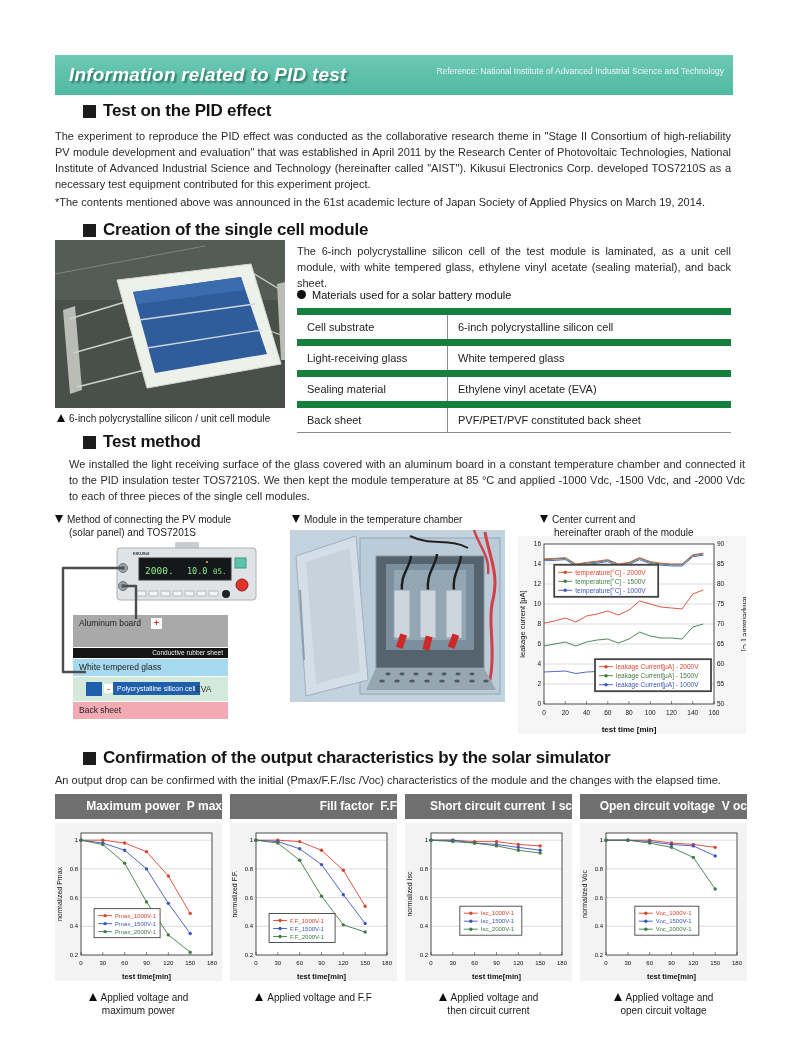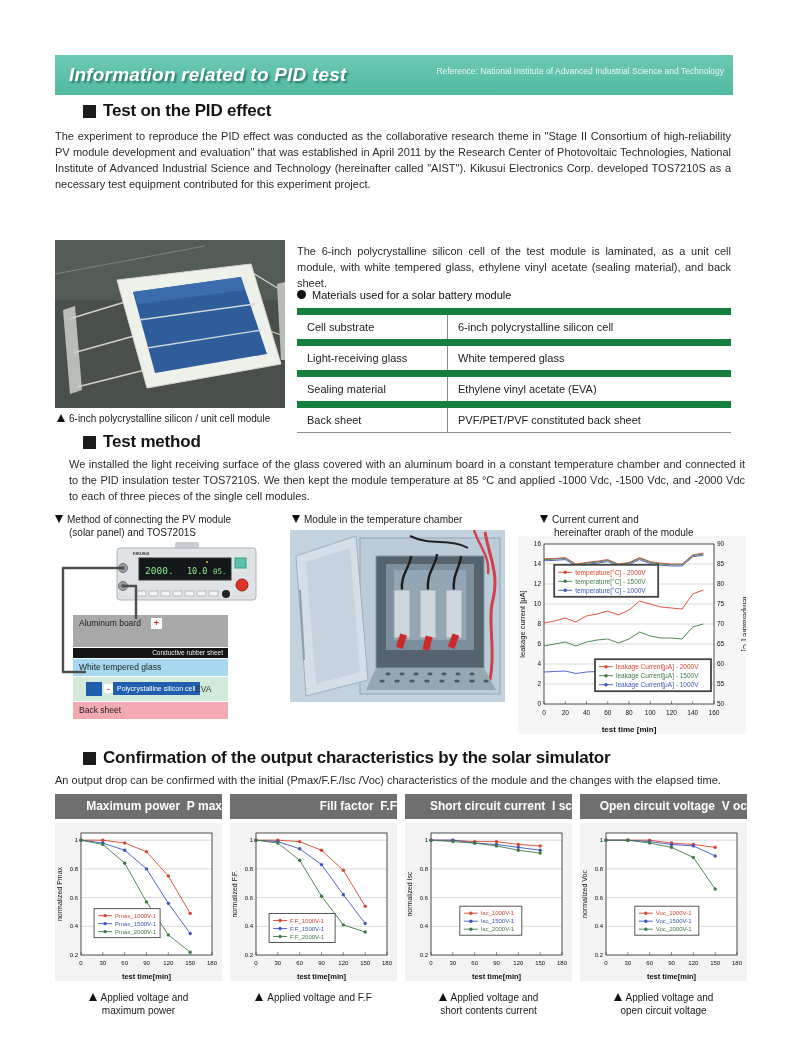--- a/index.html
+++ b/index.html
@@ -58,21 +58,26 @@
   <div class="abs banner">
     <div class="banner-title">Information related to PID test</div>
     <div class="banner-ref">Reference: National Institute of Advanced Industrial Science and Technology</div>
   </div>
 
   <div class="abs h2" style="left:55px;top:101px;">
     <span class="sq"></span>
     <span>Test on the PID effect</span>
   </div>
   <div class="abs body just" style="left:55px;top:128px;width:676px;">The experiment to reproduce the PID effect was conducted as the collaborative research theme in "Stage II Consortium of high-reliability PV module development and evaluation" that was established in April 2011 by the Research Center of Photovoltaic Technologies, National Institute of Advanced Industrial Science and Technology (hereinafter called "AIST"). Kikusui Electronics Corp. developed TOS7210S as a necessary test equipment contributed for this experiment project.</div>
-
+  <div class="abs body" style="left:55px;top:194px;width:676px;">*The contents mentioned above was announced in the 61st academic lecture of Japan Society of Applied Physics on March 19, 2014.</div>
+
+  <div class="abs h2" style="left:55px;top:220px;">
+    <span class="sq"></span>
+    <span>Creation of the single cell module</span>
+  </div>
 
   <div class="abs" style="left:55px;top:240px;width:230px;height:168px;">
     <svg width="230" height="168" viewBox="0 0 230 168">
       <rect x="0" y="0" width="230" height="168" fill="#49504b"></rect>
       <rect x="0" y="0" width="230" height="60" fill="#545c56"></rect>
       <line x1="0" y1="34" x2="150" y2="6" stroke="#8a8f88" stroke-width="0.8"></line>
       <polygon points="8,70 20,66 27,150 15,154" fill="#b9bdb6"></polygon>
       <line x1="70" y1="62" x2="14" y2="79" stroke="#cfd2cb" stroke-width="1.4"></line>
       <line x1="79" y1="96" x2="18" y2="113" stroke="#cfd2cb" stroke-width="1.4"></line>
       <line x1="90" y1="130" x2="22" y2="147" stroke="#cfd2cb" stroke-width="1.4"></line>
@@ -124,21 +129,21 @@
   <div class="abs body just" style="left:69px;top:456px;width:676px;">We installed the light receiving surface of the glass covered with an aluminum board in a constant temperature chamber and connected it to the PID insulation tester TOS7210S. We then kept the module temperature at 85 °C and applied -1000 Vdc, -1500 Vdc, and -2000 Vdc to each of three pieces of the single cell modules.</div>
 
   <div class="abs cap" style="left:55px;top:513px;width:232px;">
     <span class="tri-down"></span><span>Method of connecting the PV module</span><br>
     <span style="margin-left:14px;">(solar panel) and TOS7201S</span>
   </div>
   <div class="abs cap" style="left:292px;top:513px;width:218px;">
     <span class="tri-down"></span><span>Module in the temperature chamber</span>
   </div>
   <div class="abs cap" style="left:540px;top:513px;width:206px;">
-    <span class="tri-down"></span><span>Current current and</span><br>
+    <span class="tri-down"></span><span>Center current and</span><br>
     <span style="margin-left:14px;">hereinafter graph of the module</span>
   </div>
 
   <div class="abs" style="left:55px;top:542px;width:230px;height:180px;">
 
     <div class="abs" style="left:60px;top:0;width:143px;height:64px;">
       <svg width="143" height="64" viewBox="0 0 143 64">
         <rect x="60" y="0" width="24" height="8" rx="2" fill="#c8cdd2"></rect>
         <rect x="2" y="6" width="139" height="52" rx="3" fill="#dfe3e6" stroke="#aab2b8"></rect>
         <text x="18" y="13" font-size="4" font-weight="bold" fill="#333">KIKUSUI</text>
@@ -549,21 +554,21 @@
             <line x1="58.82" y1="98.2" x2="72.82" y2="98.2" stroke="#3c55c0" stroke-width="0.9"></line>
             <circle cx="65.82" cy="98.2" r="1.7" fill="#3c55c0"></circle>
             <text x="75.82" y="100.4" font-size="6" fill="#3c55c0">Isc_1500V-1</text>
             <line x1="58.82" y1="106.2" x2="72.82" y2="106.2" stroke="#3f7a44" stroke-width="0.9"></line>
             <circle cx="65.82" cy="106.2" r="1.7" fill="#3f7a44"></circle>
             <text x="75.82" y="108.4" font-size="6" fill="#3f7a44">Isc_2000V-1</text>
           </g>
         </svg></div>
     <div class="pcap" style="margin-top:6px;">
       <span class="tri-up"></span><span>Applied voltage and</span><br>
-      <span>short contents current</span>
+      <span>then circuit current</span>
     </div>
   </div>
 
   <div class="abs" style="left:580px;top:794px;width:167px;">
     <div class="phead">Open circuit voltage  V oc</div>
     <div id="chart-voc" style="margin-top:4px;"><svg viewBox="0 0 167 158" width="167" height="158">
           <rect x="0" y="0" width="167" height="158" fill="#f3f3f3"></rect>
           <rect x="26" y="10" width="131" height="122" fill="#fff"></rect>
           <g>
             <line x1="26" y1="103.29411764705881" x2="157" y2="103.29411764705881" stroke="#b5b5b5" stroke-width="0.5"></line>

